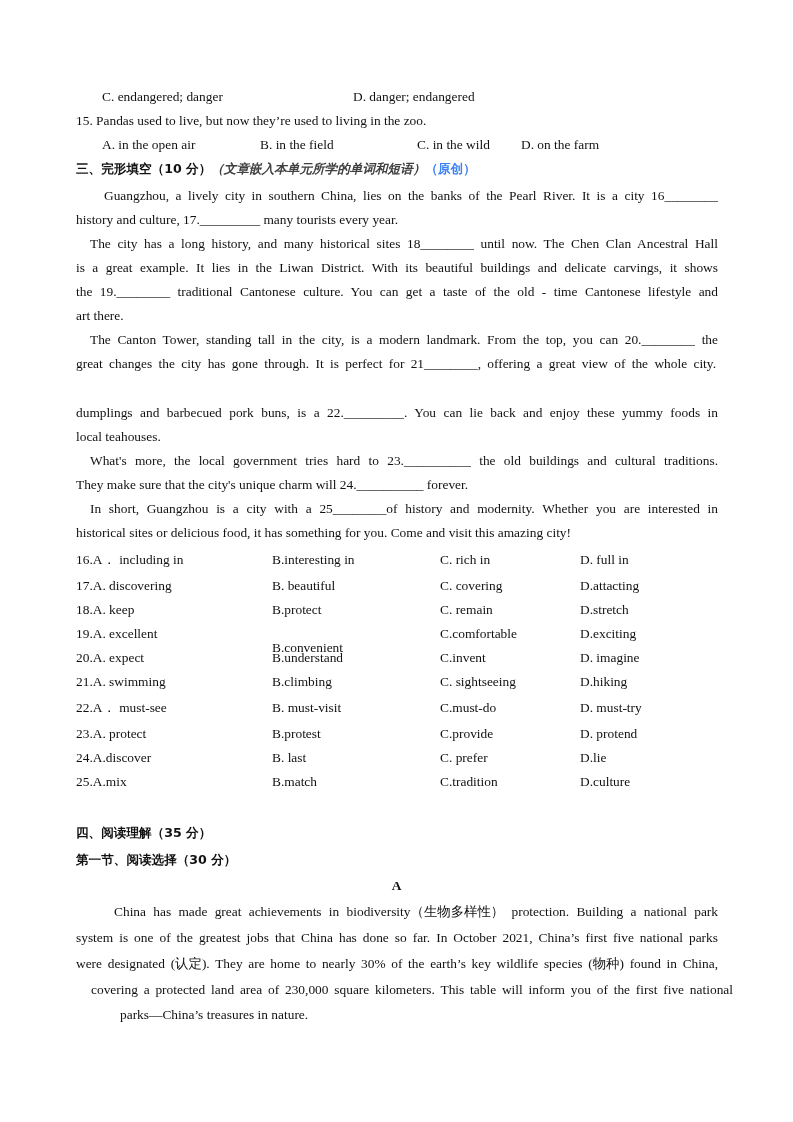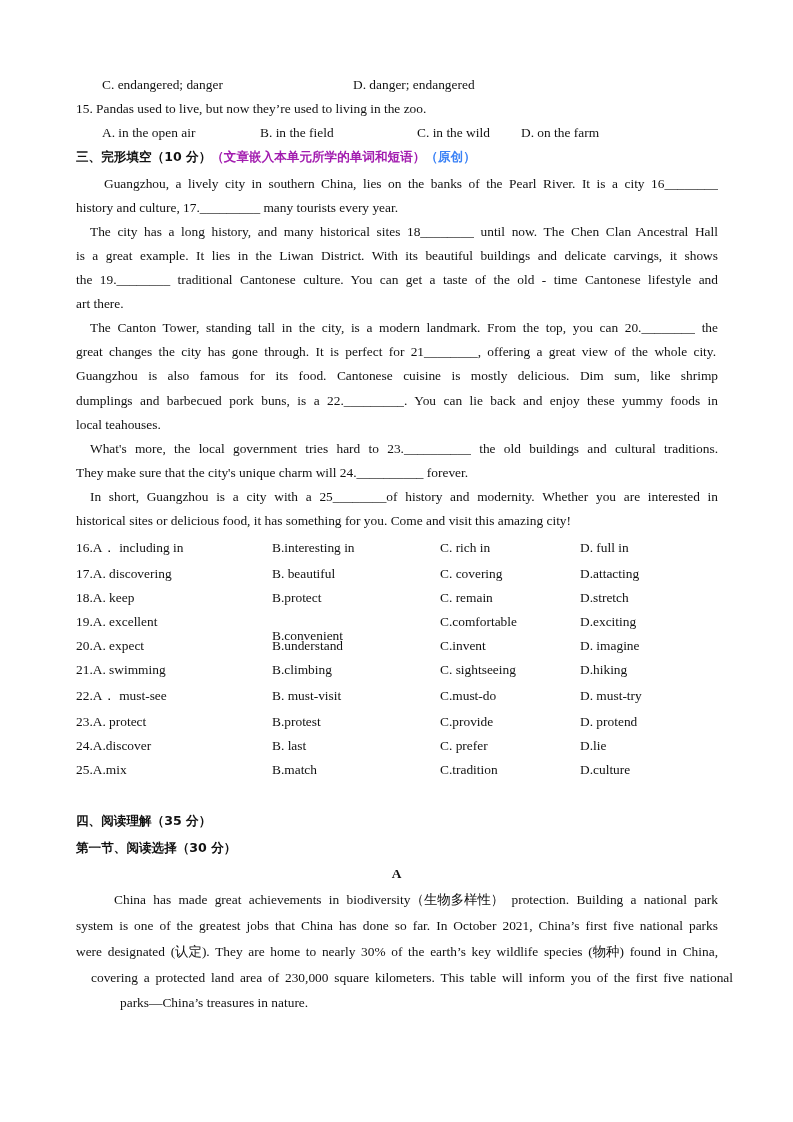--- a/index.html
+++ b/index.html
@@ -1,25 +1,25 @@
 <!DOCTYPE html>
 <html><head>
 <meta charset="utf-8">
 <style>
   html, body { margin: 0; padding: 0; background: #ffffff; }
   body {
     width: 793px; height: 1122px; position: relative; overflow: hidden;
     font-family: "Liberation Serif", "DejaVu Serif", serif;
     color: #111111; font-size: 13.4px;
   }
-  .page { position: absolute; left: 0; top: 0; width: 793px; height: 818px; }
+  .page { position: absolute; left: 0; top: 12px; width: 793px; height: 818px; }
   .line { position: absolute; white-space: nowrap; line-height: 16px; }
   .just { position: absolute; left: 76px; width: 642px; line-height: 16px; text-align: justify; text-align-last: justify; white-space: nowrap; }
   .heading { font-family: "DejaVu Sans", "Liberation Sans", sans-serif; font-weight: bold; font-size: 12.6px; }
-  .blue { color: #a21caf; }
+  .blue { color: #404040; font-style: italic; }
   .red { color: #3b82f6; }
   .opt { position: absolute; white-space: nowrap; line-height: 16px; }
   .center-a { position: absolute; left: 0; width: 793px; text-align: center; font-weight: bold; line-height: 16px; }
 </style>
 </head>
 <body>
 
 <div class="page">
 
   <div class="line" style="left:102px; top:77px;">C. endangered; danger</div>
@@ -36,21 +36,20 @@
   </div>
 
   <div class="just" style="top: 176px; left: 104px; width: 614px; text-align: left; text-align-last: left;"><span style="word-spacing: 3.15132px;">Guangzhou, a lively city in southern China, lies on the banks of the Pearl River. It is a city 16________</span></div>
   <div class="line" style="left:76px; top:200px;">history and culture, 17._________ many tourists every year.</div>
   <div class="just" style="top: 224px; left: 90px; width: 628px; text-align: left; text-align-last: left;"><span style="word-spacing: 3.25827px;">The city has a long history, and many historical sites 18________ until now. The Chen Clan Ancestral Hall</span></div>
   <div class="just" style="top: 248px; text-align: left; text-align-last: left;"><span style="word-spacing: 4.07986px;">is a great example. It lies in the Liwan District. With its beautiful buildings and delicate carvings, it shows</span></div>
   <div class="just" style="top: 272px; text-align: left; text-align-last: left;"><span style="word-spacing: 4.07721px;">the 19.________ traditional Cantonese culture. You can get a taste of the old - time Cantonese lifestyle and</span></div>
   <div class="line" style="left:76px; top:296px;">art there.</div>
   <div class="just" style="top: 320px; left: 90px; width: 628px; text-align: left; text-align-last: left;"><span style="word-spacing: 3.27691px;">The Canton Tower, standing tall in the city, is a modern landmark. From the top, you can 20.________ the</span></div>
   <div class="just" style="top: 344px; width: 640px; text-align: left; text-align-last: left;"><span style="word-spacing: 2.9778px;">great changes the city has gone through. It is perfect for 21________, offering a great view of the whole city.</span></div>
-  <div class="just" style="top: 368px; text-align: left; text-align-last: left;"><span style="word-spacing: 7.09479px;">Guangzhou is also famous for its food. Cantonese cuisine is mostly delicious. Dim sum, like shrimp</span></div>
   <div class="just" style="top: 393px; text-align: left; text-align-last: left;"><span style="word-spacing: 4.09559px;">dumplings and barbecued pork buns, is a 22._________. You can lie back and enjoy these yummy foods in</span></div>
   <div class="line" style="left:76px; top:417px;">local teahouses.</div>
   <div class="just" style="top: 441px; left: 90px; width: 628px; text-align: left; text-align-last: left;"><span style="word-spacing: 4.91964px;">What's more, the local government tries hard to 23.__________ the old buildings and cultural traditions.</span></div>
   <div class="line" style="left:76px; top:465px;">They make sure that the city's unique charm will 24.__________ forever.</div>
   <div class="just" style="top: 489px; left: 90px; width: 628px; text-align: left; text-align-last: left;"><span style="word-spacing: 4.3623px;">In short, Guangzhou is a city with a 25________of history and modernity. Whether you are interested in</span></div>
   <div class="line" style="left:76px; top:513px;">historical sites or delicious food, it has something for you. Come and visit this amazing city!</div>
 
   <div id="cloze-options">
       <div class="opt" style="left: 76px; top: 540px;">16.A． including in</div>
       <div class="opt" style="left: 272px; top: 540px;">B.interesting in</div>

